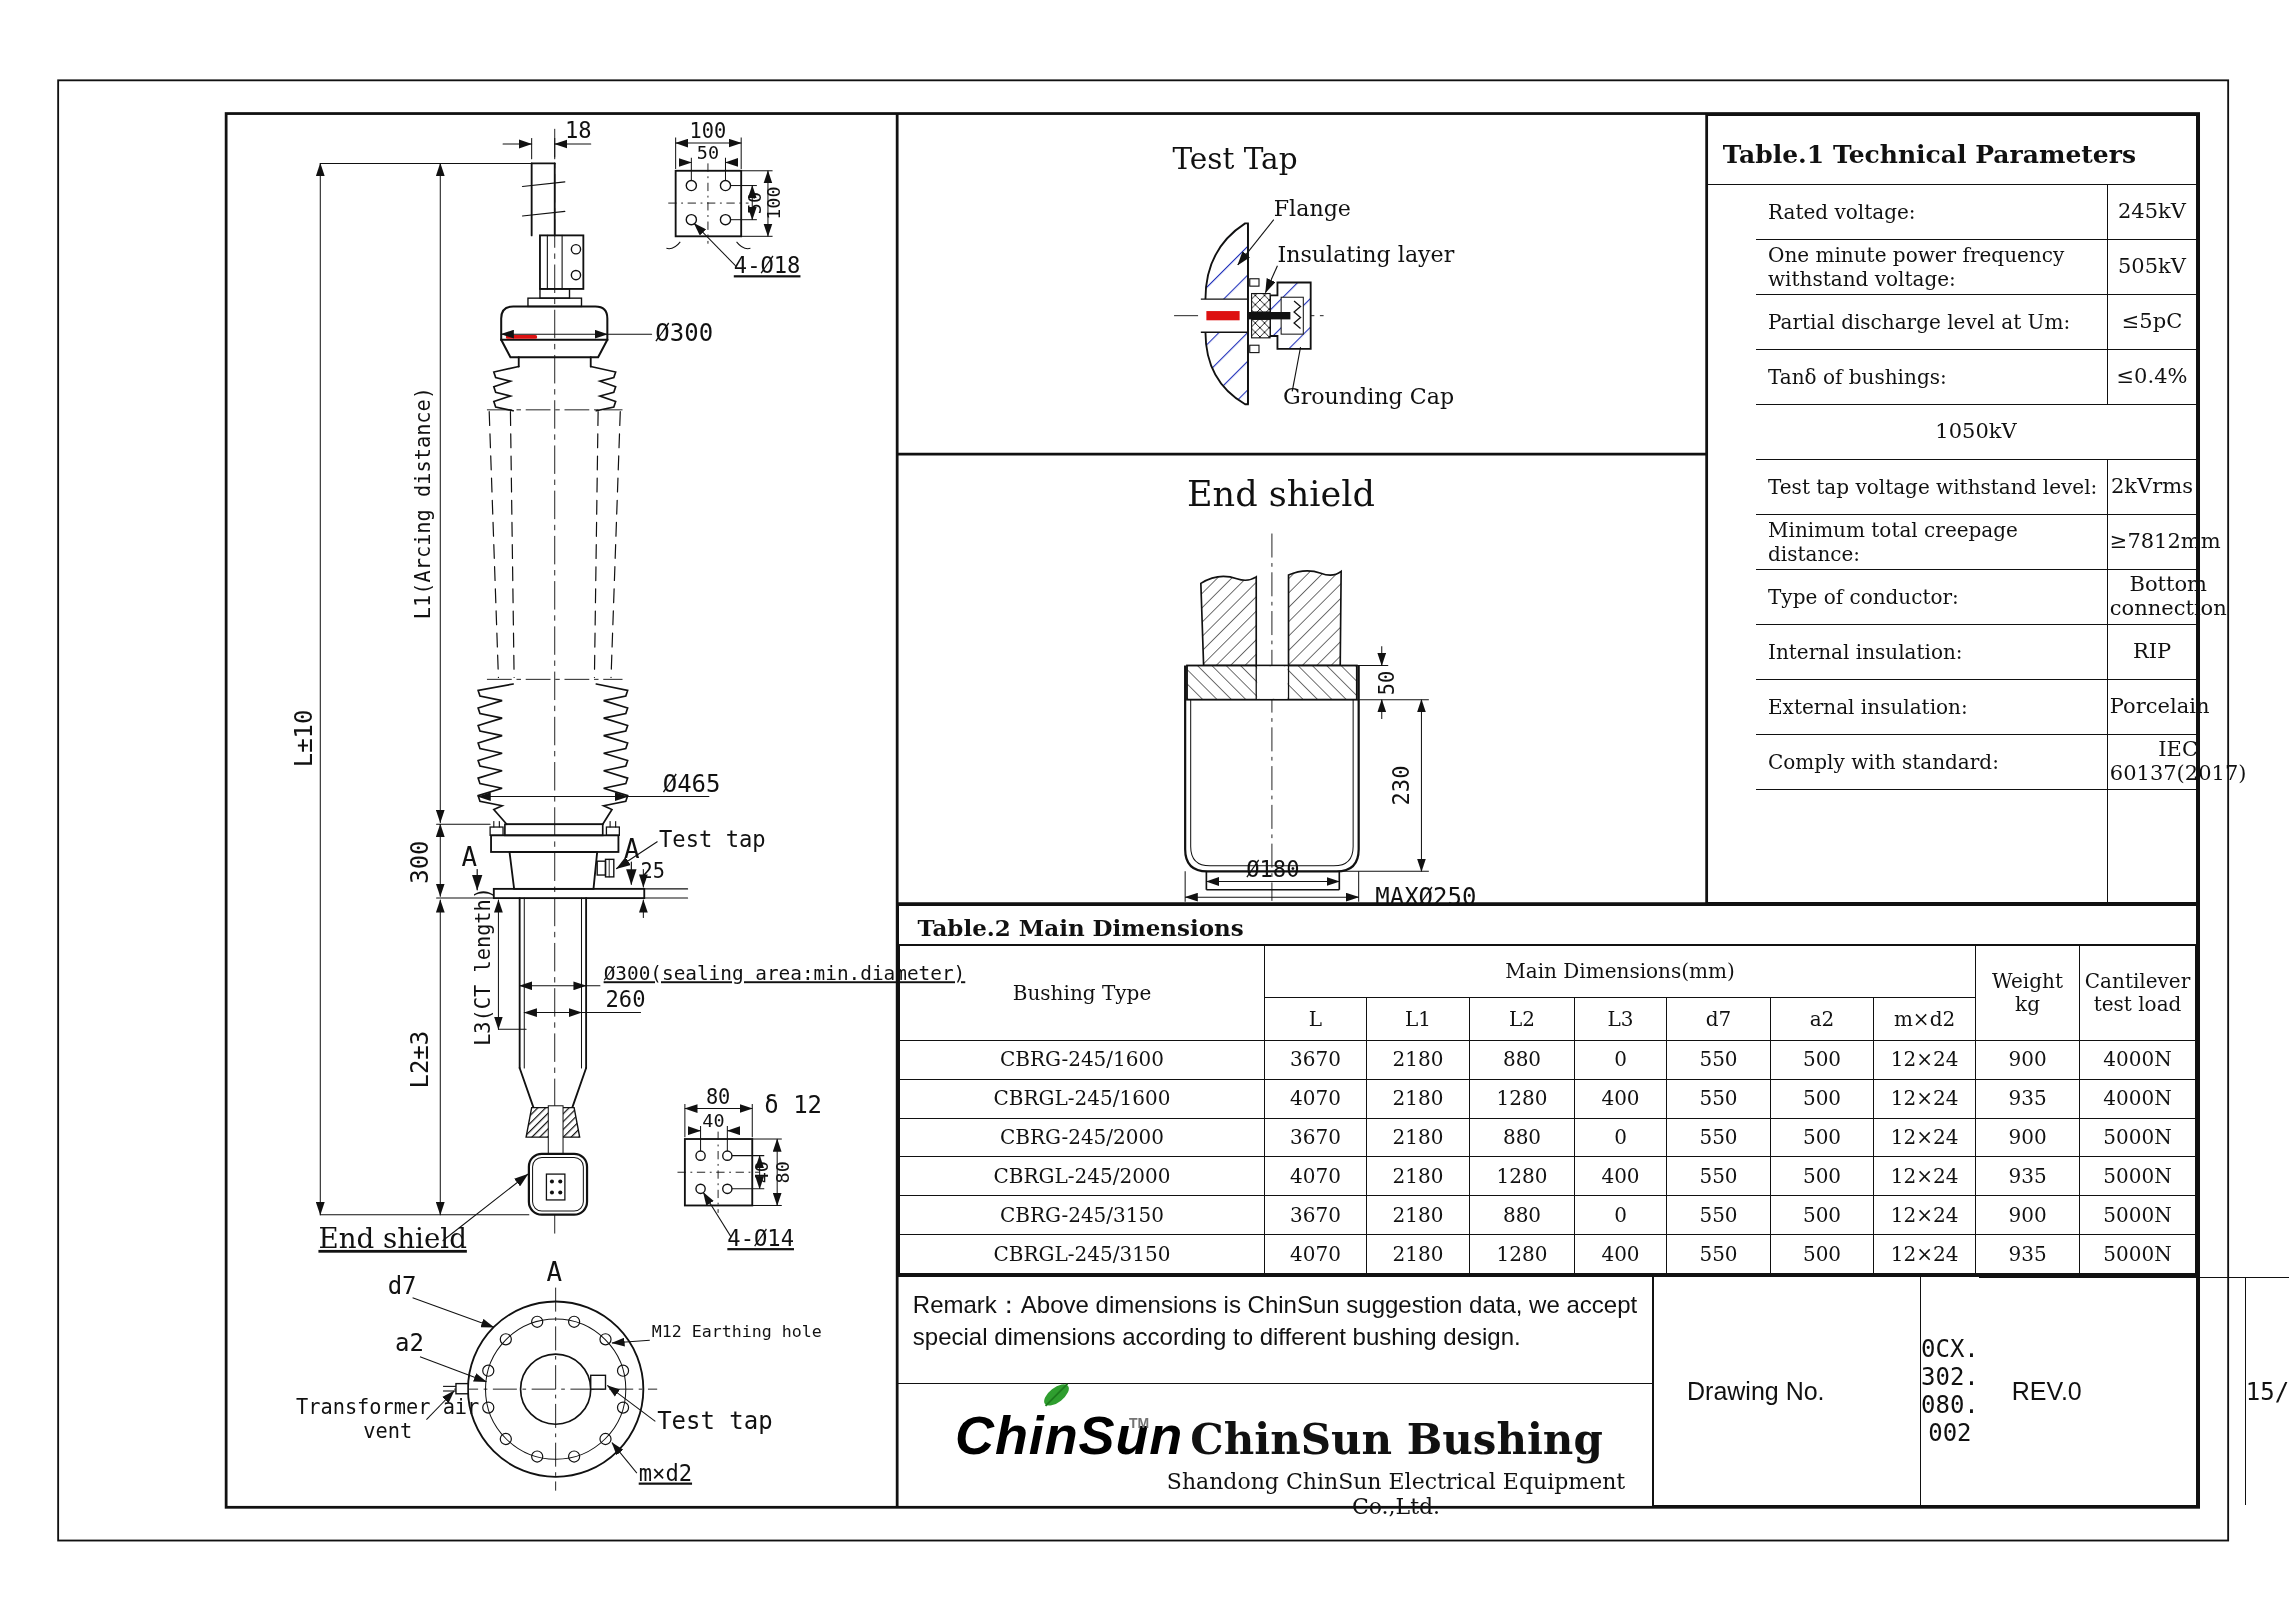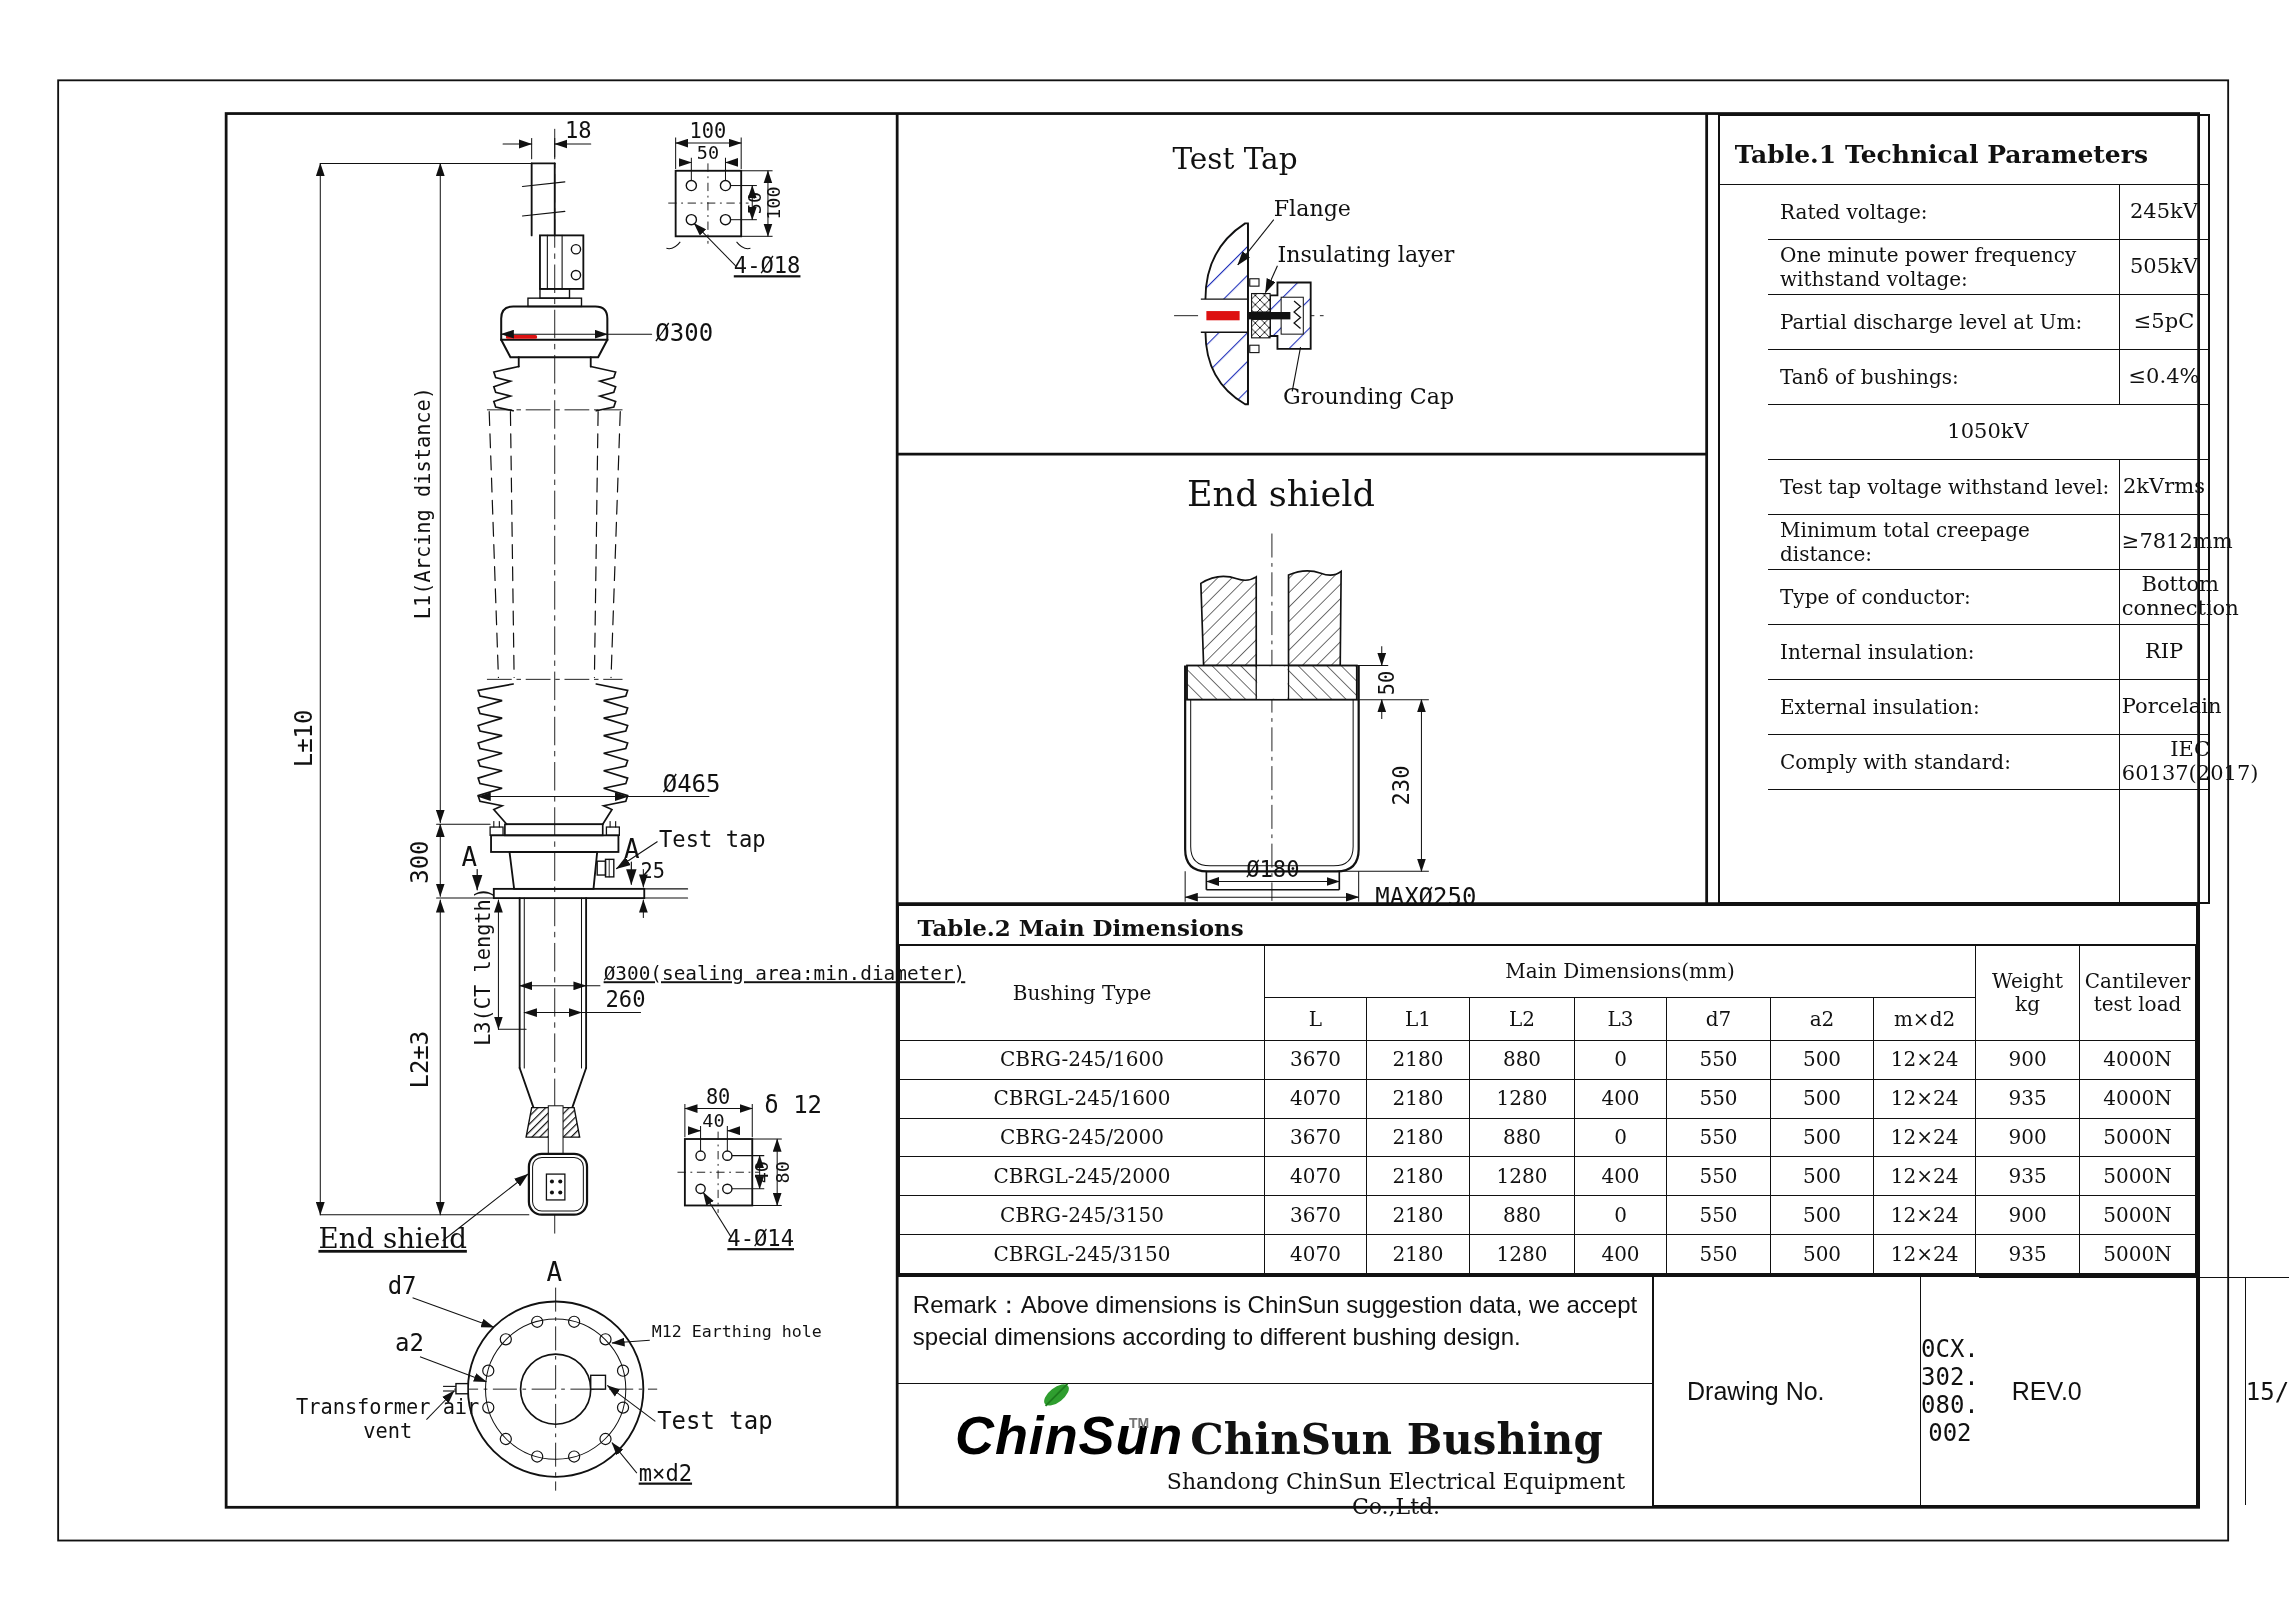--- a/index.html
+++ b/index.html
@@ -2,21 +2,21 @@
 <html style="font-size:14.8px"><head>
 <meta charset="utf-8">
 <style>
   html,body{margin:0;padding:0;background:#e8e8e8;}
   .page{position:relative;width:2290px;height:1619px;background:#ffffff;font-family:"Liberation Sans",sans-serif;color:#111;overflow:hidden;}
   .page svg text{fill:#111;}
   svg .cad{font-family:"DejaVu Sans Mono",monospace;}
   svg .ser{font-family:"DejaVu Serif",serif;}
   .abs{position:absolute;box-sizing:border-box;}
   
-  #table1{left:1706px;top:114px;width:492px;height:790px;border:2.8px solid #111;display:flex;flex-direction:column;margin-left:12px;}
+  #table1{left:1706px;top:114px;width:492px;height:790px;border:2.8px solid #111;display:flex;flex-direction:column;}
   .t1-title{flex:0 0 69px;border-bottom:1.8px solid #111;font:bold 25px "DejaVu Serif",serif;padding:24px 0 0 14.8px;box-sizing:border-box;}
   .t1-body{flex:1;display:flex;flex-direction:column;padding-left:48px;}
   .t1-row{display:flex;flex:0 0 55px;border-bottom:1.8px solid #111;box-sizing:border-box;}
   .t1-row.t1-fill{flex:1;border-bottom:none;}
   .t1-lbl{flex:0 0 352px;border-right:1.8px solid #111;display:flex;align-items:center;padding:1.8px 7.4px 1.8px 12px;font:20px "DejaVu Serif",serif;line-height:1.22;box-sizing:border-box;}
   .t1-val{flex:1;display:flex;align-items:center;justify-content:center;text-align:center;font:21px "DejaVu Serif",serif;line-height:1.12;padding:1.8px;}
   
   #table2{left:897px;top:904px;width:1301px;height:372px;border:2.8px solid #111;display:flex;flex-direction:column;}
   .t2-title{flex:0 0 39px;border-bottom:1.8px solid #111;font:bold 23px "DejaVu Serif",serif;padding:8.3px 0 0 18.5px;box-sizing:border-box;}
   table.t2{width:100%;flex:1;border-collapse:collapse;table-layout:fixed;font-family:"DejaVu Serif",serif;font-size:20px;}

